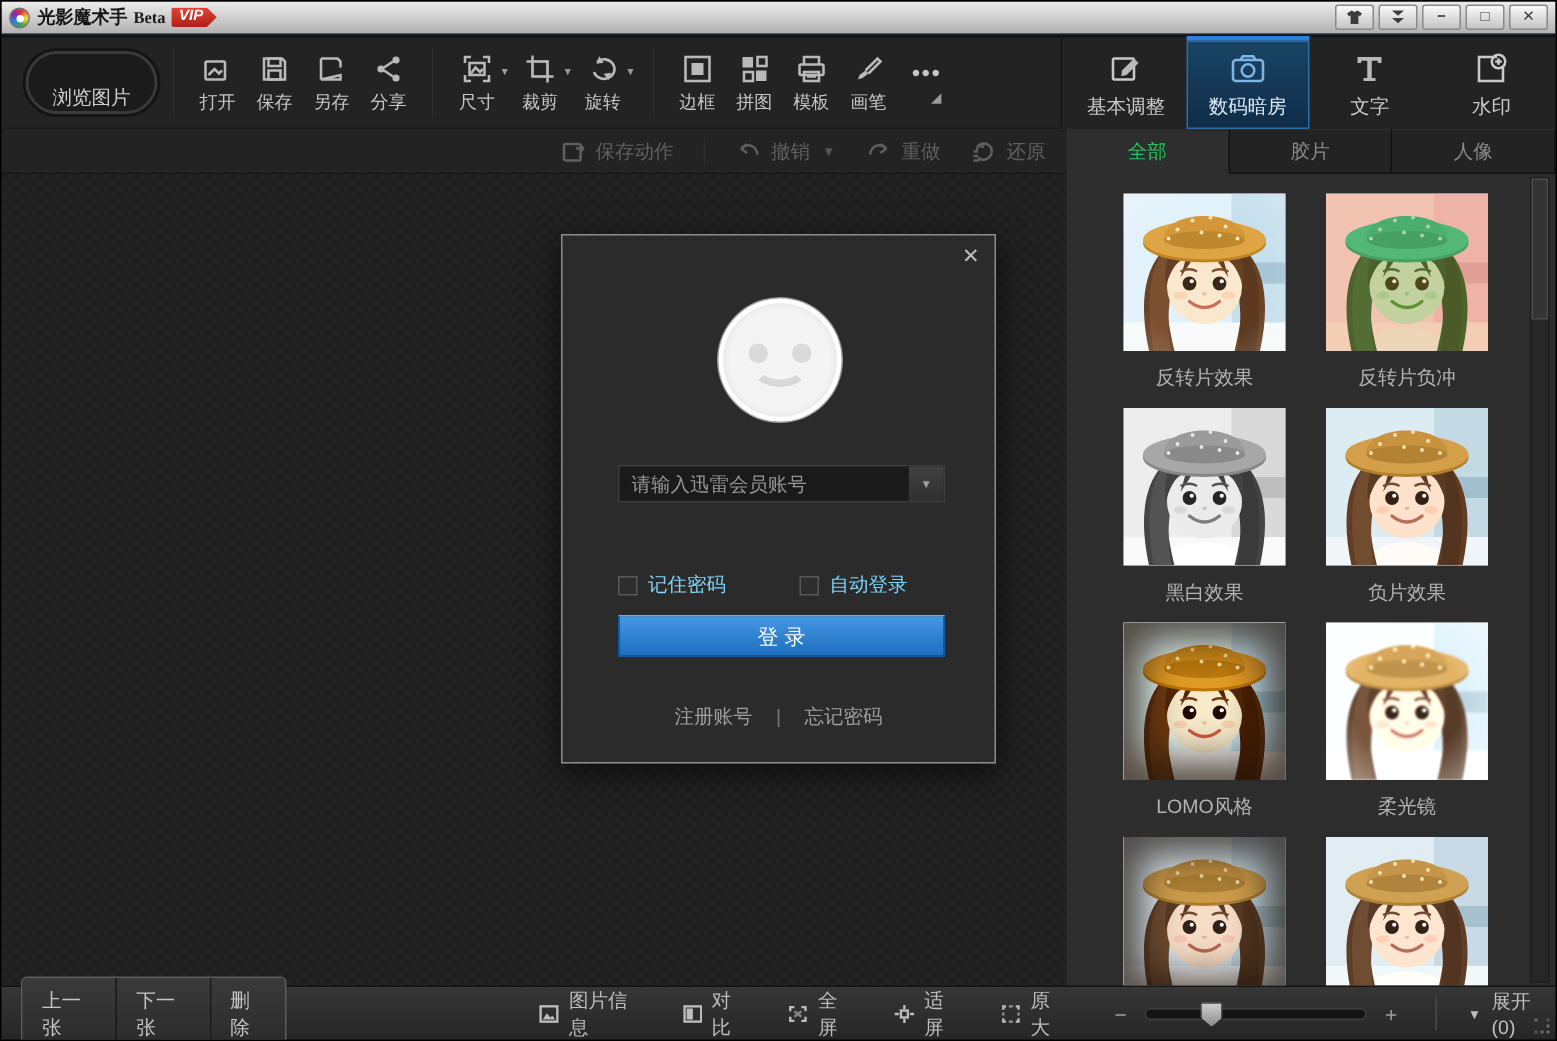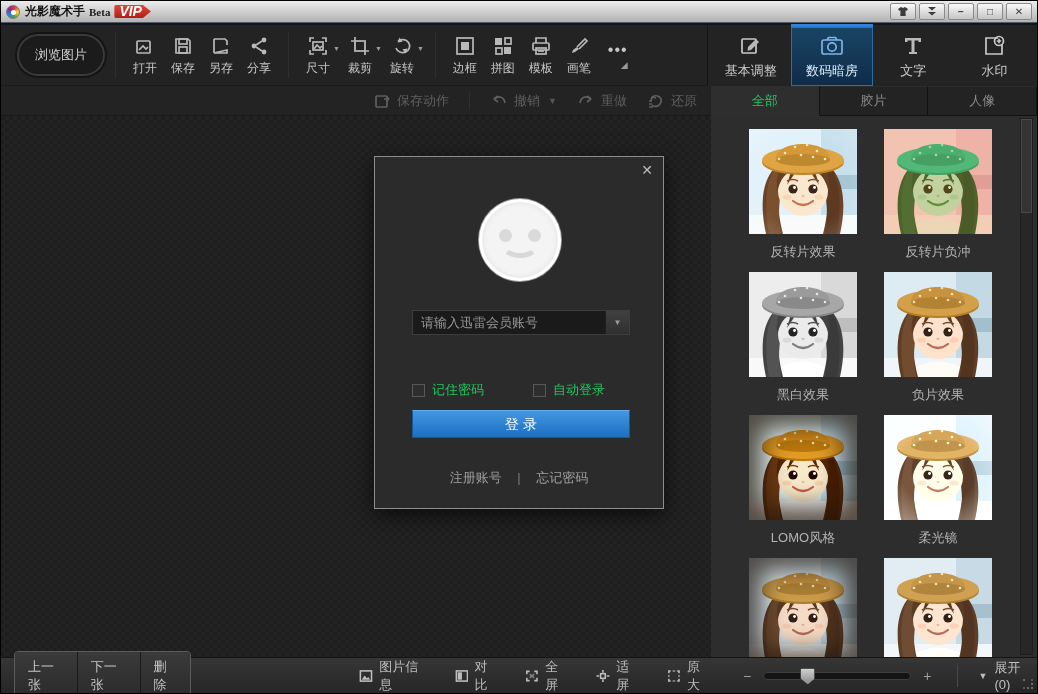--- a/index.html
+++ b/index.html
@@ -21,35 +21,35 @@
     padding:0 5px; border-bottom:1px solid #545b63; }
   .logo { width:14px; height:14px; border-radius:50%;
     background:conic-gradient(from 20deg,#e53935,#fdd835,#43a047,#1e88e5,#8e24aa,#e53935);
     border:1px solid #777; position:relative; }
   .logo::after { content:""; position:absolute; left:4px; top:4px; width:5px; height:5px;
     border-radius:50%; background:#fff; }
   .app-title { font-size:12px; font-weight:bold; color:#151515; margin-left:5px; }
   .beta-tag { font-size:11px; font-weight:bold; color:#1b1b1b; margin-left:4px;
     font-family:"Liberation Serif",serif; }
   .vip-badge { margin-left:4px; background:linear-gradient(#e0463a,#b01f14); color:#fff;
-    font-size:14px; font-weight:bold; font-style:italic; padding:1px 9px 2px 5px; line-height:10px;
+    font-size:10px; font-weight:bold; font-style:italic; padding:1px 9px 2px 5px; line-height:10px;
     clip-path:polygon(0 0,78% 0,100% 50%,78% 100%,0 100%); border-radius:2px; }
   .win-controls { margin-left:auto; display:flex; gap:3px; }
   .win-btn { width:26px; height:17px; border:1px solid #8a8a8a; border-radius:2px;
     background:linear-gradient(#fafafa,#c4c4c4); color:#3c3c3c; font-size:10px; line-height:15px;
     text-align:center; font-weight:bold; display:flex; align-items:center; justify-content:center; }
   .win-btn svg { display:block; }
 
   
   .toolbar { position:absolute; top:22px; left:0; right:0; height:63px; background:#232323;
     border-top:2px solid #10151c; border-bottom:1px solid #1a1a1a;
     display:flex; align-items:center; }
   .browse-btn { margin-left:16px; width:88px; height:42px; border-radius:21px;
     background:#1b1b1b; border:2px solid #3a3a3a; box-shadow:0 0 0 2px #141414;
-    color:#cfcfcf; font-size:13px; display:flex; align-items:center; justify-content:center; }
+    color:#cfcfcf; font-size:13px; display:flex; align-items:flex-end; justify-content:center; }
   .tb-sep { width:1px; height:46px; background:#151515; border-right:1px solid #2f2f2f; margin:0 10px; }
   .tool-btn { display:flex; flex-direction:column; align-items:center; gap:3px;
     color:#c6c6c6; font-size:12px; padding:3px 7px; position:relative; }
   .tool-btn .ticon { height:24px; display:flex; align-items:flex-end; }
   .caret { color:#9a9a9a; font-size:9px; margin:0 1px 14px -4px; align-self:center; }
   .more-btn { display:flex; flex-direction:column; align-items:center; color:#c6c6c6; padding:0 10px; }
   .more-dots { font-size:16px; letter-spacing:1px; line-height:20px; }
   .more-corner { font-size:9px; color:#9a9a9a; align-self:flex-end; line-height:10px; }
 
   
@@ -124,21 +124,21 @@
   .dlg-input { position:absolute; left:37px; width:218px; height:25px; background:#1a1a1a;
     border:1px solid #3d3d3d; color:#969696; font-size:13px; padding:0 8px;
     font-family:"Liberation Sans","DejaVu Sans",sans-serif; }
   .dlg-input::placeholder { color:#969696; opacity:1; }
   .acct { top:153px; padding-right:26px; }
   .pwd  { top:185px; }
   .combo-caret { position:absolute; left:230px; top:154px; width:24px; height:23px;
     background:linear-gradient(#404040,#303030); border-left:1px solid #1f1f1f;
     display:flex; align-items:center; justify-content:center; color:#9d9d9d; font-size:8px; }
   .checks { position:absolute; left:37px; top:224px; display:flex; align-items:center;
-    color:#22c55e; font-size:13px; }
+    color:#7dd3fc; font-size:13px; }
   .checkbox { width:13px; height:13px; background:#2e2e2e; border:1px solid #585858;
     margin-right:7px; }
   .check-auto { margin-left:49px; }
   .login-btn { position:absolute; left:37px; top:253px; width:218px; height:28px;
     background:linear-gradient(#4497e2,#1d6fc0); border:1px solid #15599d; border-top-color:#63abe9;
     color:#fff; font-size:14px; font-weight:normal; text-align:center; line-height:26px; }
   .dlg-links { position:absolute; left:0; right:0; bottom:21px; text-align:center;
     color:#9e9e9e; font-size:13px; }
   .dlg-links .lnk { margin:12px 12px; }
   .dlg-links .pipe { color:#7a7a7a; }

